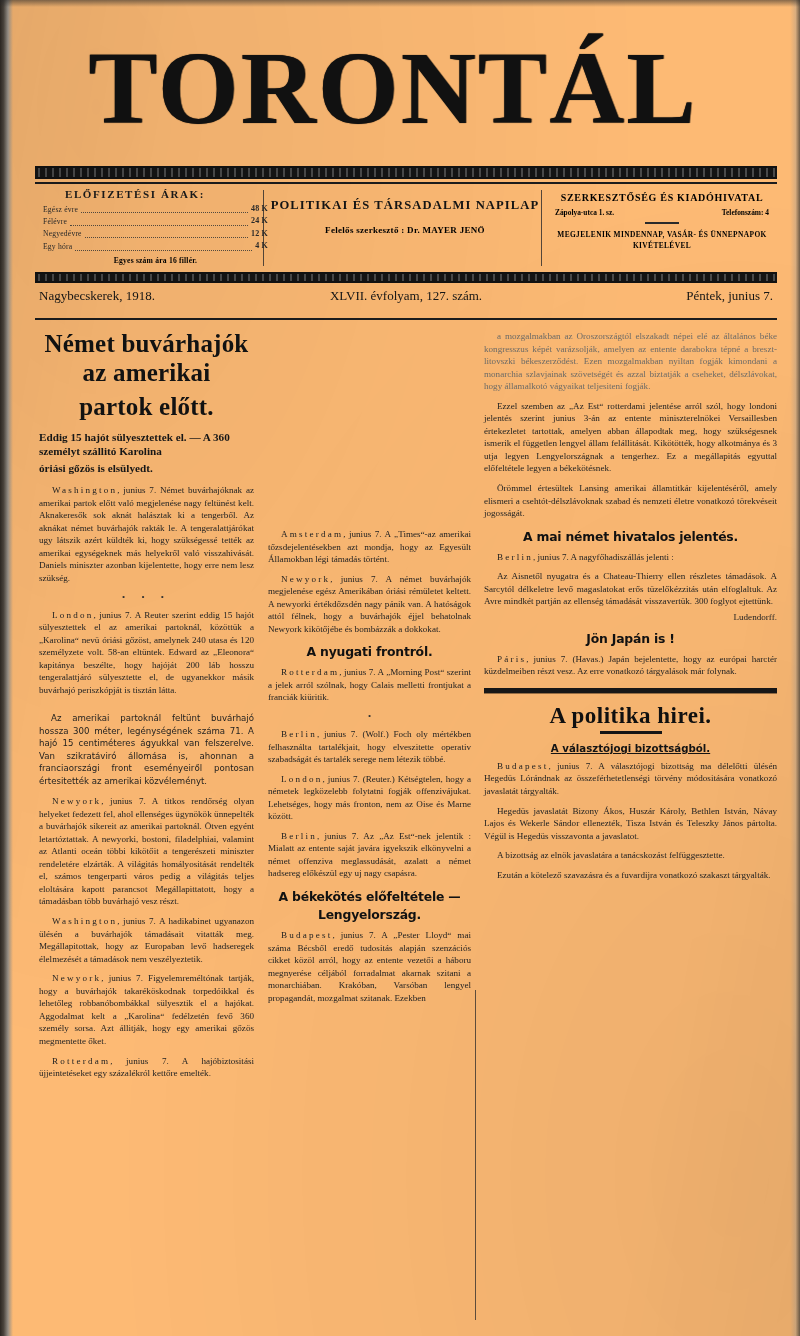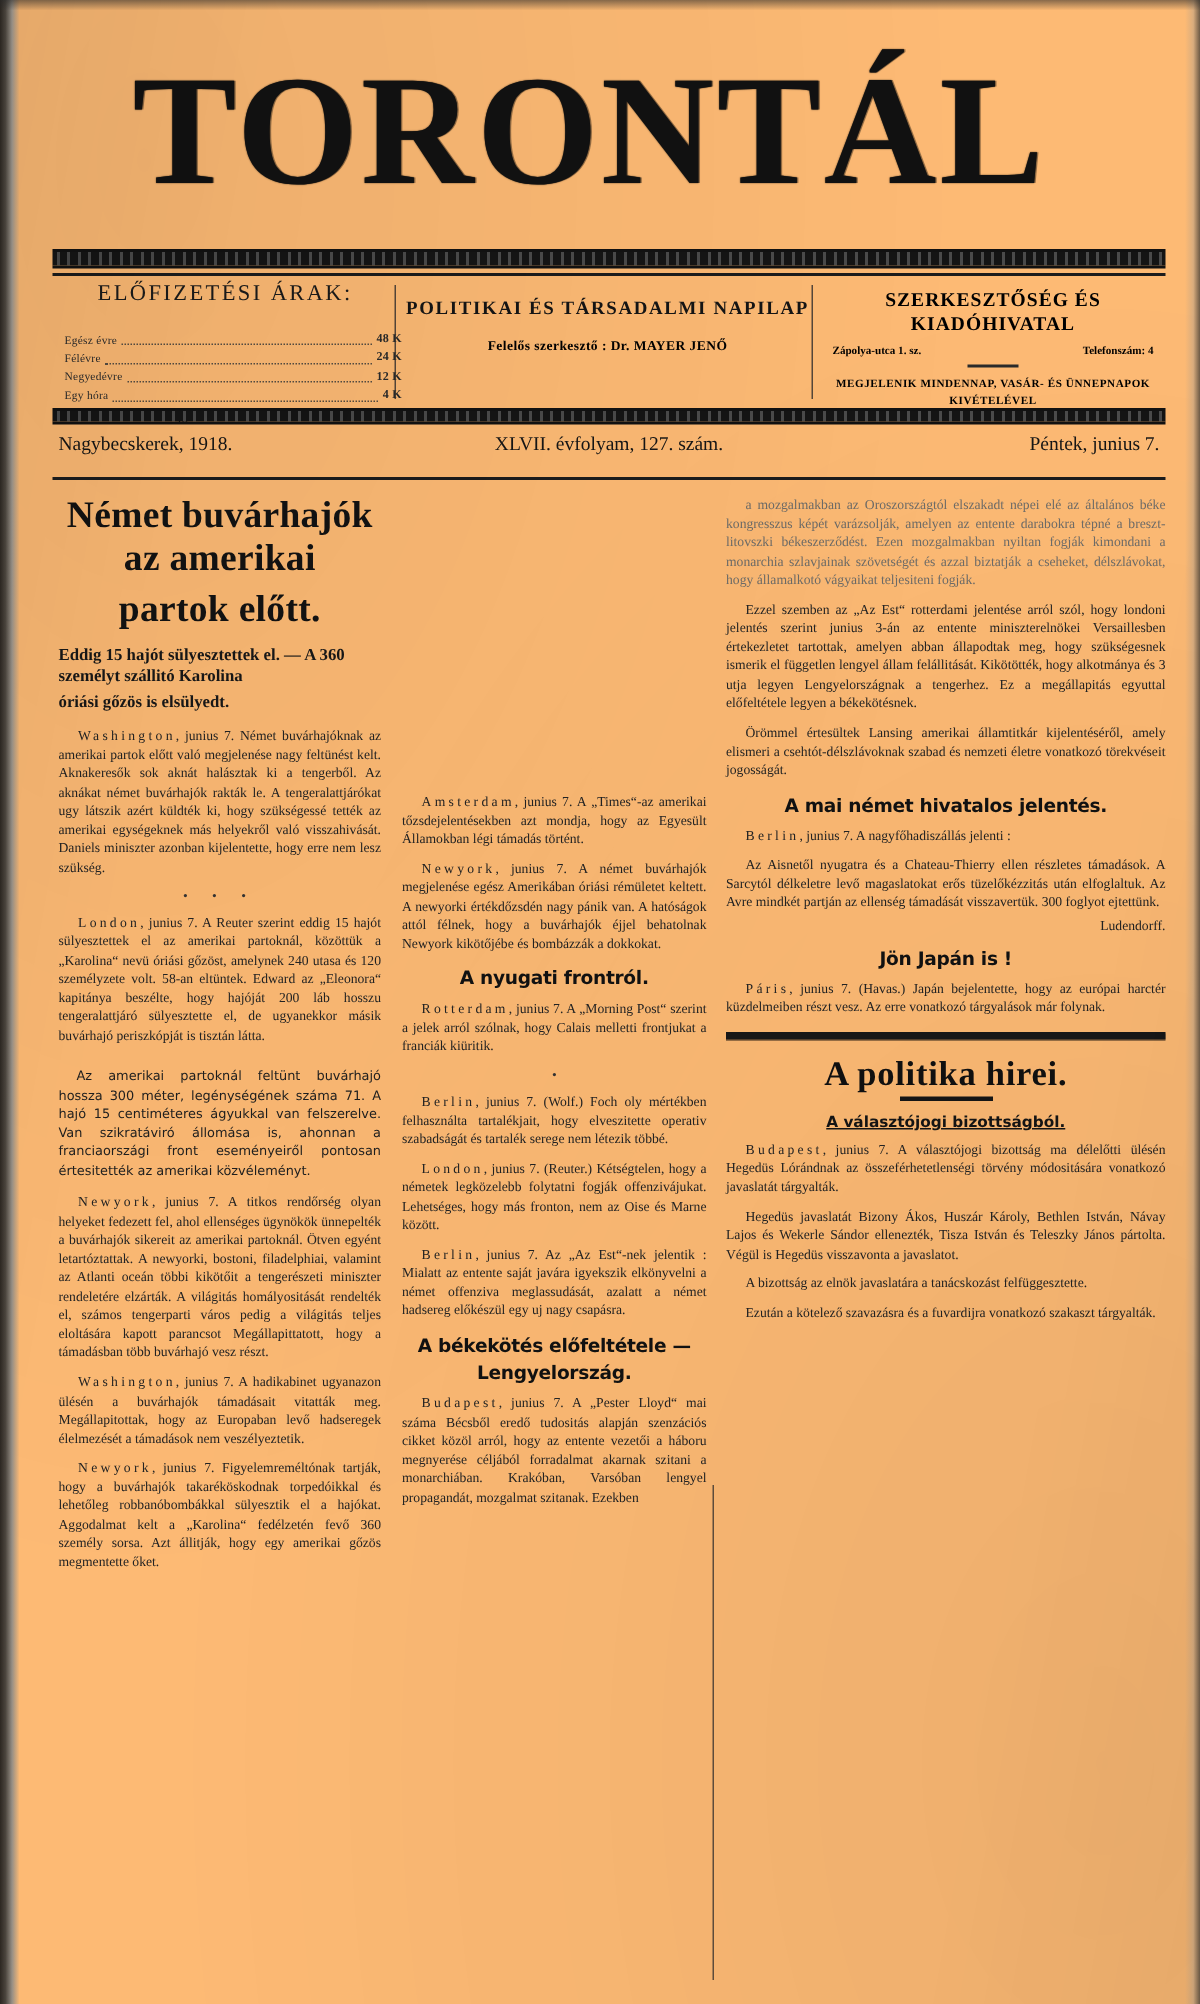--- a/index.html
+++ b/index.html
@@ -48,33 +48,33 @@
   }
   .rule-thin{position:absolute;background:#1c1c1c;}
 
   .mast-grid{position:absolute;left:22px;top:188px;width:742px;height:82px;}
   .mast-col{position:absolute;top:0;}
   .mast-l{left:8px;width:225px;}
   .mast-c{left:235px;width:270px;text-align:center;}
   .mast-r{left:512px;width:230px;text-align:center;}
   .mast-vrule{position:absolute;top:2px;width:1px;height:76px;background:#2a2a2a;opacity:.8;}
 
-  .ep-title{font-size:15px;font-weight:normal;letter-spacing:1.6px;color:#1a1a1a;
-    padding-left:22px;margin-bottom:15px;}
+  .ep-title{font-size:11px;font-weight:bold;letter-spacing:1.6px;color:#1a1a1a;
+    padding-left:22px;margin-bottom:3px;}
   .ep-row{display:flex;align-items:flex-end;font-size:7.6px;color:#2a2a2a;line-height:1.55;
     letter-spacing:.2px;}
   .ep-row .nm{white-space:nowrap;}
   .ep-row .dots{flex:1;margin:0 3px 2px;border-bottom:1px dotted #3a3a3a;opacity:.85;}
   .ep-row .pr{font-weight:bold;white-space:nowrap;font-size:8px;}
   .ep-note{text-align:center;font-size:7.6px;font-weight:bold;margin-top:3px;letter-spacing:.2px;}
 
   .mc-main{font-size:12.6px;font-weight:bold;letter-spacing:1.1px;color:#141414;margin-top:10px;}
   .mc-sub{font-size:9px;font-weight:bold;margin-top:12px;letter-spacing:.3px;}
 
-  .mr-l1{font-size:13px;font-weight:bold;letter-spacing:.7px;margin-top:4px;}
+  .mr-l1{font-size:10px;font-weight:bold;letter-spacing:.7px;margin-top:4px;}
   .mr-l2{font-size:7.4px;font-weight:bold;margin-top:5px;display:flex;justify-content:space-between;
     padding:0 8px;}
   .mr-dash{width:34px;height:2px;background:#2a2a2a;margin:5px auto;}
   .mr-l3{font-size:7.4px;font-weight:bold;letter-spacing:.4px;line-height:1.5;}
 
   
   .dateline{position:absolute;left:22px;top:288px;width:742px;height:26px;}
   .dateline span{position:absolute;top:0;font-size:13px;color:#151515;}
   .dl-left{left:4px;}
   .dl-center{left:0;width:742px;text-align:center;}
@@ -207,20 +207,21 @@
         <div class="lead-sub" style="margin-bottom:2px;">Eddig 15 hajót sülyesztettek el. — A 360 személyt szállitó Karolina</div>
         <div class="lead-sub">óriási gőzös is elsülyedt.</div>
 
         <p class="p"><span class="city">Washington</span><span>, junius 7. Német buvárhajóknak az amerikai partok előtt való megjelenése nagy feltünést kelt. Aknakeresők sok aknát halásztak ki a tengerből. Az aknákat német buvárhajók rakták le. A tengeralattjárókat ugy látszik azért küldték ki, hogy szükségessé tették az amerikai egységeknek más helyekről való visszahivását. Daniels miniszter azonban kijelentette, hogy erre nem lesz szükség.</span></p>
         <div class="dot-sep">• • •</div>
         <p class="p"><span class="city">London</span><span>, junius 7. A Reuter szerint eddig 15 hajót sülyesztettek el az amerikai partoknál, közöttük a „Karolina“ nevü óriási gőzöst, amelynek 240 utasa és 120 személyzete volt. 58-an eltüntek. Edward az „Eleonora“ kapitánya beszélte, hogy hajóját 200 láb hosszu tengeralattjáró sülyesztette el, de ugyanekkor másik buvárhajó periszkópját is tisztán látta.</span></p>
         <p class="p-alt">Az amerikai partoknál feltünt buvárhajó hossza 300 méter, legénységének száma 71. A hajó 15 centiméteres ágyukkal van felszerelve. Van szikratáviró állomása is, ahonnan a franciaországi front eseményeiről pontosan értesitették az amerikai közvéleményt.</p>
         <p class="p"><span class="city">Newyork</span><span>, junius 7. A titkos rendőrség olyan helyeket fedezett fel, ahol ellenséges ügynökök ünnepelték a buvárhajók sikereit az amerikai partoknál. Ötven egyént letartóztattak. A newyorki, bostoni, filadelphiai, valamint az Atlanti oceán többi kikötőit a tengerészeti miniszter rendeletére elzárták. A világitás homályositását rendelték el, számos tengerparti város pedig a világitás teljes eloltására kapott parancsot Megállapittatott, hogy a támadásban több buvárhajó vesz részt.</span></p>
         <p class="p"><span class="city">Washington</span><span>, junius 7. A hadikabinet ugyanazon ülésén a buvárhajók támadásait vitatták meg. Megállapitottak, hogy az Europaban levő hadseregek élelmezését a támadások nem veszélyeztetik.</span></p>
         <p class="p"><span class="city">Newyork</span><span>, junius 7. Figyelemreméltónak tartják, hogy a buvárhajók takaréköskodnak torpedóikkal és lehetőleg robbanóbombákkal sülyesztik el a hajókat. Aggodalmat kelt a „Karolina“ fedélzetén fevő 360 személy sorsa. Azt állitják, hogy egy amerikai gőzös megmentette őket.</span></p>
+        <p class="p"><span class="city">Rotterdam</span><span>, junius 7. A hajóbiztositási üjjeintetéseket egy százalékról kettőre emelték.</span></p>
       </div>
 
       <div class="col col-2">
         <div style="height:198px;"></div>
         <p class="p"><span class="city">Amsterdam</span><span>, junius 7. A „Times“-az amerikai tőzsdejelentésekben azt mondja, hogy az Egyesült Államokban légi támadás történt.</span></p>
         <p class="p"><span class="city">Newyork</span><span>, junius 7. A német buvárhajók megjelenése egész Amerikában óriási rémületet keltett. A newyorki értékdőzsdén nagy pánik van. A hatóságok attól félnek, hogy a buvárhajók éjjel behatolnak Newyork kikötőjébe és bombázzák a dokkokat.</span></p>
 
         <div class="sec-head">A nyugati frontról.</div>
         <p class="p"><span class="city">Rotterdam</span><span>, junius 7. A „Morning Post“ szerint a jelek arról szólnak, hogy Calais melletti frontjukat a franciák kiüritik.</span></p>
         <div class="dot-sep" style="letter-spacing:0;">•</div>

